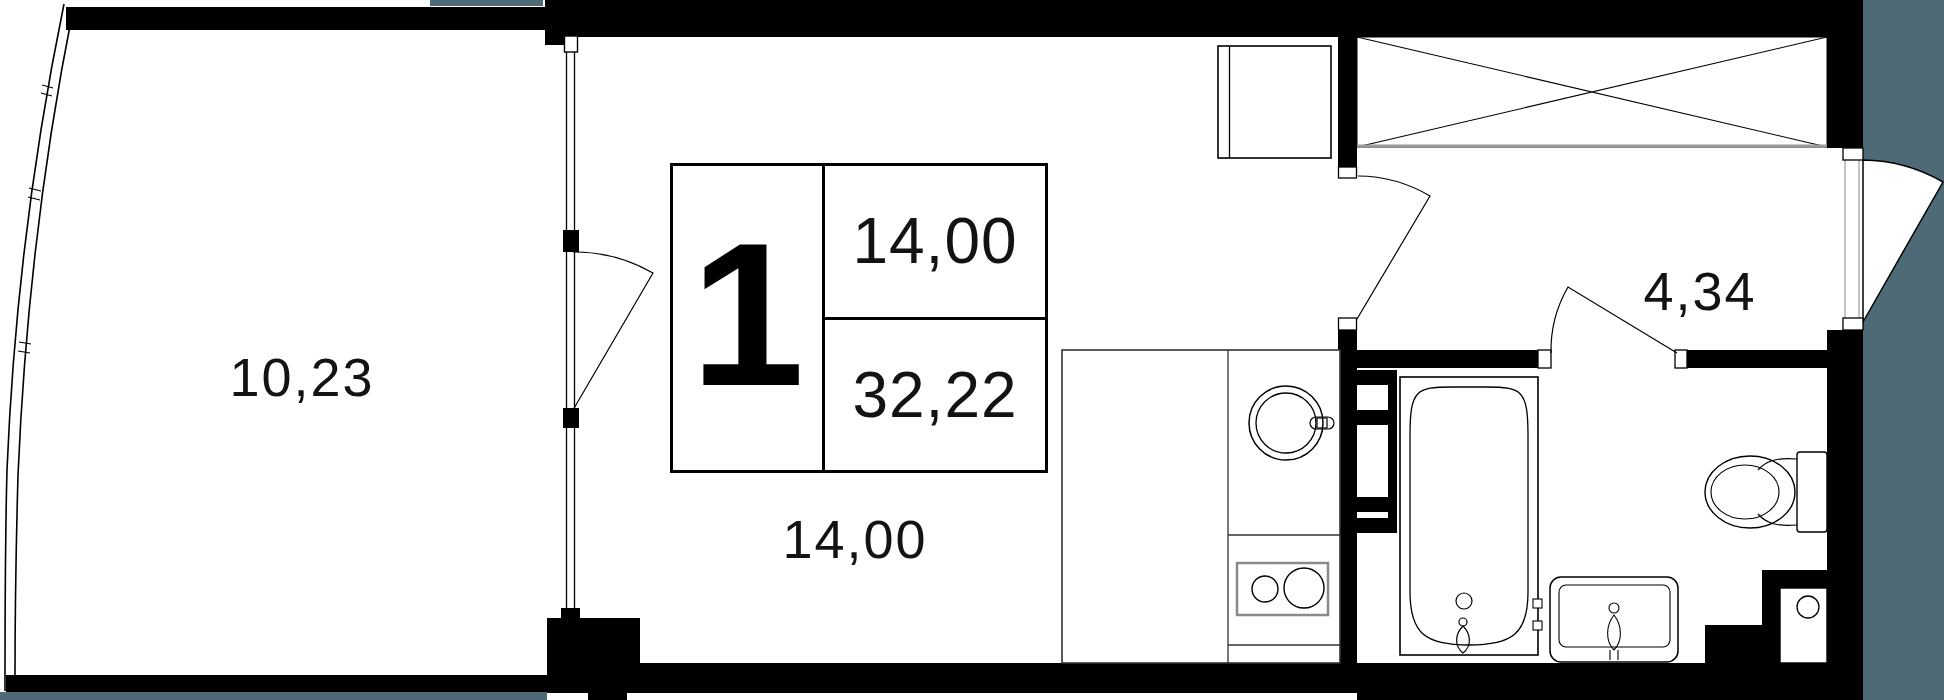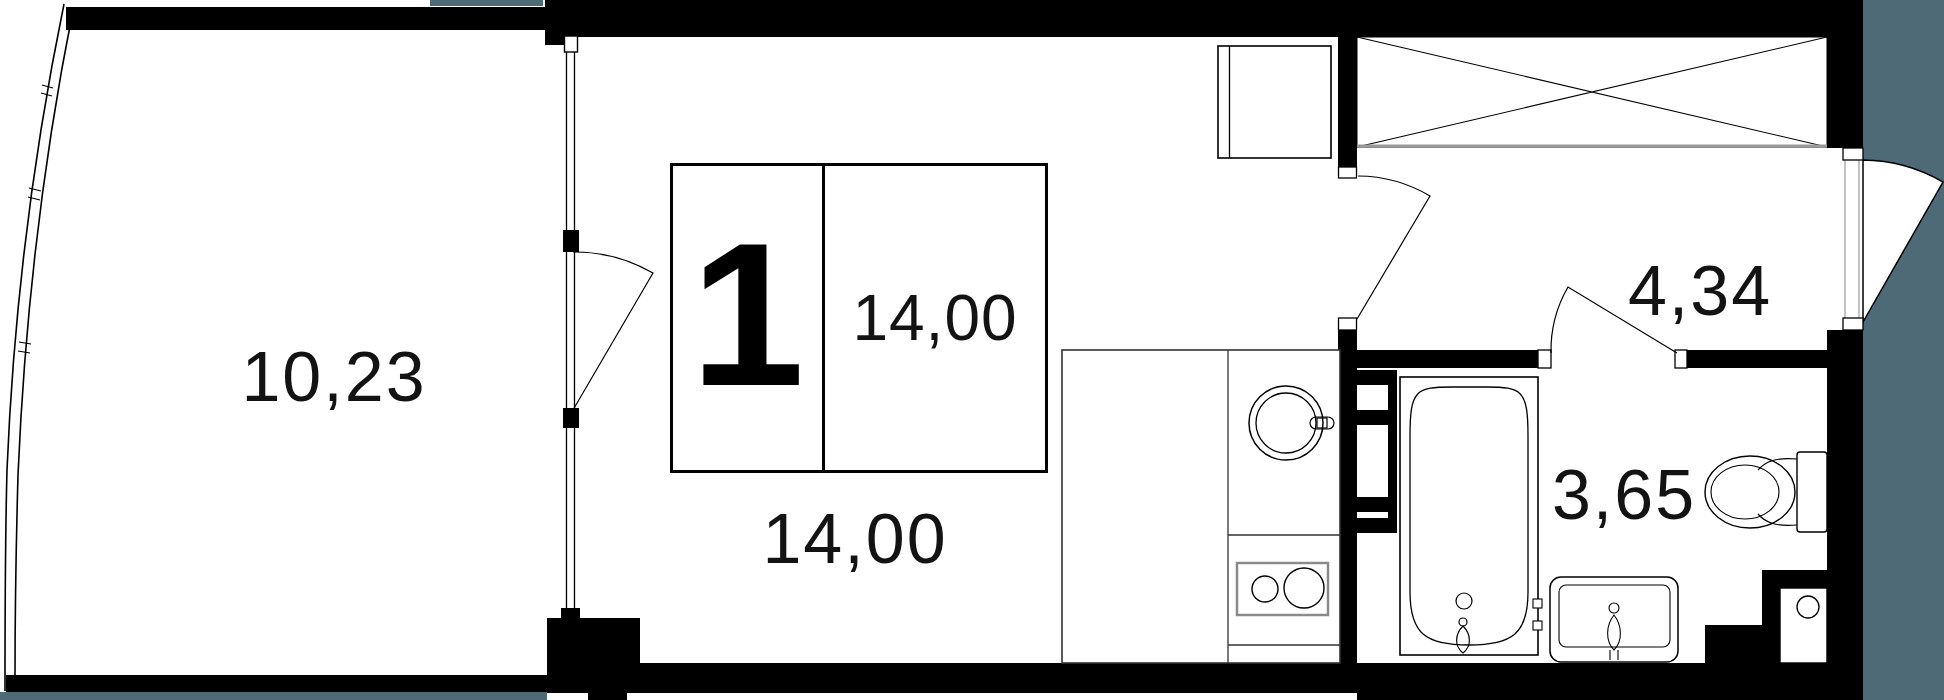--- a/index.html
+++ b/index.html
@@ -16,21 +16,21 @@
     overflow: hidden;
   }
   .plan svg {
     position: absolute;
     left: 0;
     top: 0;
   }
   .room-label {
     position: absolute;
     transform: translate(-50%, -50%);
-    font-size: 70px;
+    font-size: 54px;
     letter-spacing: 2px;
     color: #131313;
     white-space: nowrap;
     line-height: 1;
   }
   .stamp {
     position: absolute;
     left: 670px;
     top: 163px;
     width: 378px;
@@ -198,25 +198,25 @@
       <rect x="1797" y="452" width="30" height="80" rx="3" fill="#fff" stroke="#000" stroke-width="1.4"></rect>
       <path fill="none" stroke="#000" stroke-width="1.2" d="M 1797,459 C 1775,457 1765,462 1758,470 M 1797,525 C 1775,527 1765,522 1758,514"></path>
     </g>
 
     <g>
       <rect x="1780" y="588" width="47" height="75" fill="#fff" stroke="#000" stroke-width="1.4"></rect>
       <circle cx="1808" cy="607" r="11" fill="none" stroke="#000" stroke-width="1.3"></circle>
     </g>
   </svg>
 
-  <div class="room-label" style="left:302px; top:377px;margin-left:32px;">10,23</div>
+  <div class="room-label" style="left:302px; top:377px;">10,23</div>
   <div class="room-label" style="left:855px; top:539px;">14,00</div>
   <div class="room-label" style="left:1700px; top:291px;">4,34</div>
-  <div class="room-label" style="left:1624px; top:495px;">3,65</div>
 
   <div class="stamp">
     <div class="stamp-num">1</div>
     <div class="stamp-values">
       <div class="cell">14,00</div>
+      <div class="cell">32,22</div>
     </div>
   </div>
 
 </div>
 
 </body></html>

